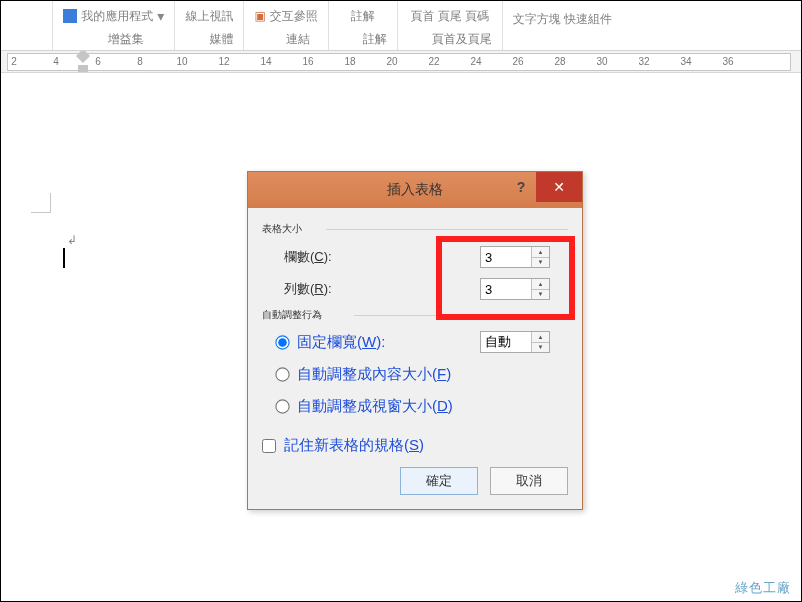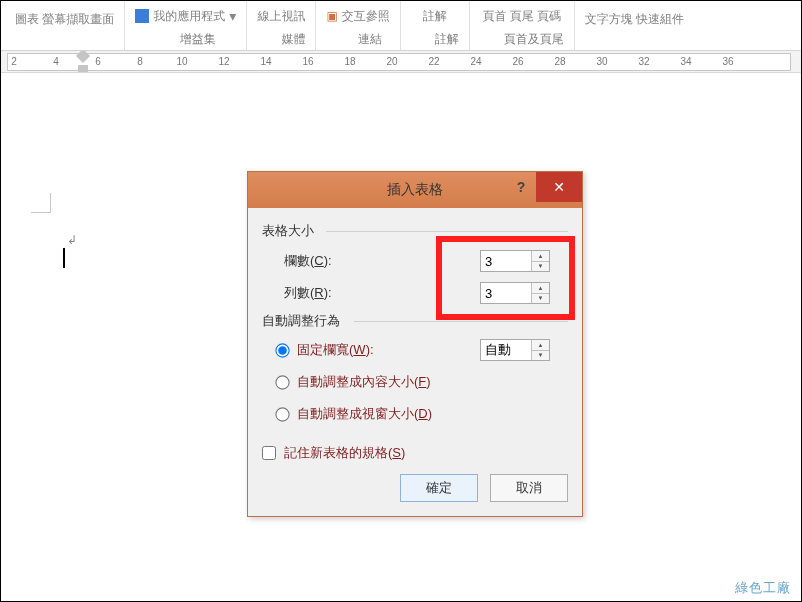--- a/index.html
+++ b/index.html
@@ -145,21 +145,21 @@
     width: 46px; height: 30px;
     background: #c0392b;
     color: #fff;
     display: flex; align-items: center; justify-content: center;
     font-size: 14px;
   }
   .dlg-body {
     padding: 10px 14px 14px 14px;
   }
   .fieldset-label {
-    font-size: 13px;
+    font-size: 10px;
     color: #333;
     margin: 4px 0 8px 0;
     position: relative;
   }
   .fieldset-label::after {
     content: "";
     position: absolute;
     left: 64px; right: 0; top: 50%;
     border-top: 1px solid #d0d0d0;
   }
@@ -220,21 +220,21 @@
   .radio-row {
     display: flex;
     align-items: center;
     margin: 8px 0 8px 14px;
     height: 24px;
   }
   .radio-row input[type="radio"] {
     margin: 0 8px 0 0;
     transform: scale(1.1);
   }
-  .radio-label { font-size: 13px; color: #7f1d1d; }
+  .radio-label { font-size: 15px; color: #1d4ed8; }
   .radio-label .ul { text-decoration: underline; }
 
   .radio-spinner {
     margin-left: auto;
     margin-right: 18px;
   }
 
   .check-row {
     display: flex;
     align-items: center;
@@ -272,21 +272,20 @@
     font-size: 13px;
     opacity: 0.6;
     letter-spacing: 1px;
   }
 </style>
 </head>
 <body>
 
 <div class="ribbon">
   <div class="ribbon-group">
-    <div class="top">圖表  螢幕擷取畫面</div>
     <div class="grp-label">&nbsp;</div>
   </div>
   <div class="ribbon-group">
     <div class="top">
       <span class="ribbon-ico blue-rect"></span>
       <span>我的應用程式</span>
       <span class="curved-arrow">▾</span>
     </div>
     <div class="grp-label">增益集</div>
   </div>

